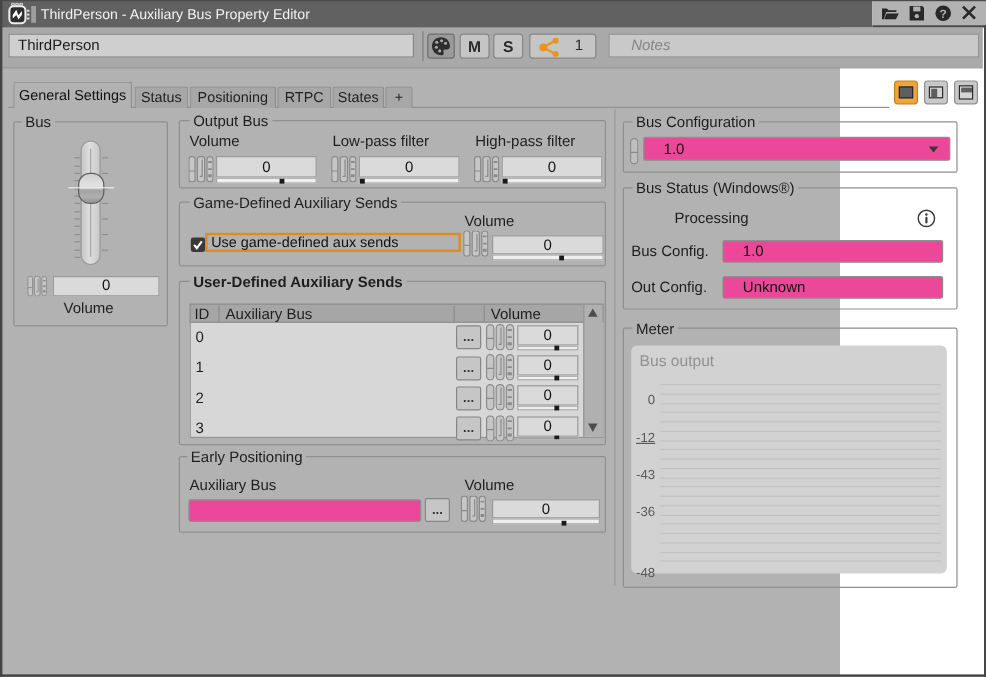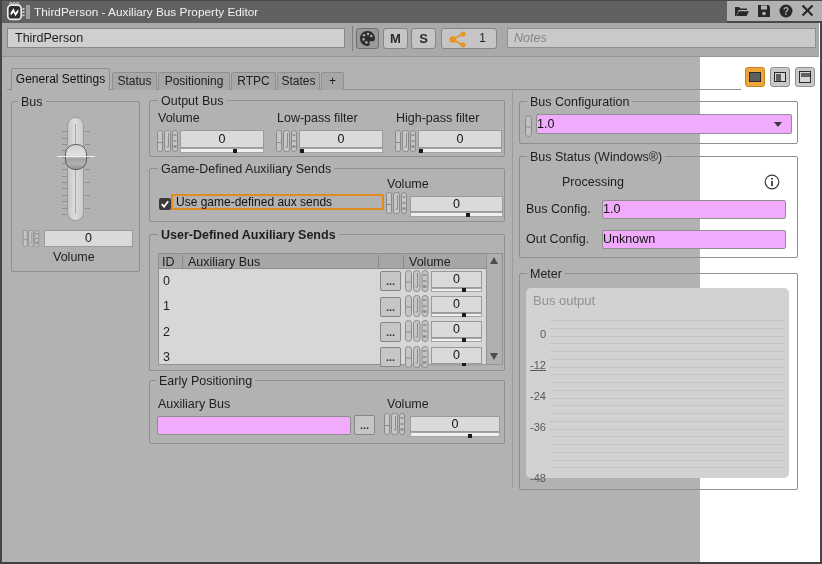--- a/index.html
+++ b/index.html
@@ -20,36 +20,36 @@
 
 #toolbar{left:2px;top:23px;width:817px;height:33px;background:#a9a9a9;}
 #nameinput{left:7px;top:28px;width:338px;height:20px;background:#cfcfcf;border:1px solid #878787;font-size:12.5px;color:#1b1b1b;line-height:18px;padding-left:7px;}
 #tsep{left:352px;top:26px;width:1px;height:25px;background:#7e7e7e;}
 .tbtn{background:#c5c5c5;border:1px solid #868686;border-radius:3px;text-align:center;color:#2a2a2a;font-weight:bold;font-size:13px;}
 #palbtn{left:356px;top:28px;width:23px;height:21px;background:#9a9a9a;border:1px solid #6f6f6f;border-radius:3px;}
 #mbtn{left:383px;top:28px;width:25px;height:21px;line-height:19px;}
 #sbtn{left:411px;top:28px;width:25px;height:21px;line-height:19px;}
 #sharebtn{left:441px;top:28px;width:56px;height:21px;}
 #share1{left:479px;top:31px;font-size:12.5px;color:#2a2a2a;}
-#notes{left:507px;top:28px;width:309px;height:20px;background:#c9c9c9;border:1px solid #8f8f8f;font-size:12.5px;font-style:italic;color:#858585;line-height:18px;padding-left:6px;}
+#notes{left:507px;top:28px;width:309px;height:20px;background:#c9c9c9;border:1px solid #8f8f8f;font-size:12.5px;font-style:italic;color:#858585;line-height:18px;padding-left:18px;}
 #tbline{left:2px;top:56px;width:817px;height:1px;background:#959595;}
 
 #tabline{left:7px;top:89px;width:734px;height:1px;background:#8f8f8f;}
 .tab{position:absolute;top:72px;height:18px;background:#a7a7a7;border:1px solid #8f8f8f;border-bottom:none;border-radius:2px 2px 0 0;font-size:12px;color:#222;text-align:center;line-height:17px;white-space:nowrap;overflow:hidden;}
 #tabsel{position:absolute;left:11px;top:68px;width:99px;height:22px;background:#b2b2b2;border:1px solid #8f8f8f;border-bottom:none;border-radius:2px 2px 0 0;font-size:12px;color:#111;text-align:center;line-height:21px;z-index:3;white-space:nowrap;overflow:hidden;}
 .laybtn{position:absolute;top:67px;width:20px;height:20px;border-radius:3px;}
 
 .grp{position:absolute;border:1px solid #8f8f8f;border-radius:2px;}
 .gt{position:absolute;background:#b2b2b2;font-size:12.5px;color:#1e1e1e;padding:0 3px;white-space:nowrap;z-index:2;}
 .lbl{position:absolute;font-size:12.5px;color:#1e1e1e;white-space:nowrap;}
 
 .vbox{position:absolute;background:#dadada;border:1px solid #9a9a9a;font-size:12.5px;color:#111;text-align:center;}
 .vtrack{position:absolute;background:#efefef;border:1px solid #a5a5a5;}
 .vmark{position:absolute;width:4px;height:4px;background:#1a1a1a;}
-.field{position:absolute;background:#f0abfc;border:1px solid #8e8e8e;border-radius:2px;font-size:12.5px;color:#111;line-height:17px;padding-left:0;}
+.field{position:absolute;background:#ec4899;border:1px solid #8e8e8e;border-radius:2px;font-size:12.5px;color:#111;line-height:17px;padding-left:16px;}
 .dots{position:absolute;background:#c6c6c6;border:1px solid #868686;border-radius:2px;text-align:center;font-weight:bold;color:#333;font-size:11px;}
 
 #ftrack{left:67px;top:117px;width:17px;height:104px;background:linear-gradient(90deg,#c6c6c6,#dedede 45%,#c9c9c9);border:1px solid #9a9a9a;border-radius:9px;}
 #fline{left:75px;top:124px;width:1px;height:90px;background:#a5a5a5;}
 #fknob{z-index:2;left:65px;top:143.5px;width:22px;height:26px;background:linear-gradient(#cfcfcf,#e3e3e3 42%,#a2a2a2 58%,#b0b0b0 80%,#909090);border:1.5px solid #5e5e5e;border-radius:10px;}
 #fkline{z-index:3;left:57px;top:155.5px;width:38px;height:1.8px;background:#efefef;}
 .tick{position:absolute;width:5px;height:1px;background:#8f8f8f;}
 
 #tbl{left:158px;top:253px;width:345px;height:112px;background:#d7d7d7;border:1px solid #949494;}
 #thead{left:158px;top:253px;width:345px;height:16px;background:#a6a6a6;border:1px solid #8f8f8f;border-bottom:1px solid #8f8f8f;}
@@ -288,21 +288,21 @@
    <circle cx="8" cy="4.7" r="1" fill="#3a3a3a"></circle>
    <rect x="7.1" y="6.7" width="1.8" height="5.6" rx="0.9" fill="#3a3a3a"></rect>
  </svg>
 
  <div class="grp" style="left:519px;top:273px;width:279px;height:217px;"></div>
  <div class="gt" style="left:527px;top:267px;">Meter</div>
  <div class="abs" id="mpanel"></div>
  <div class="abs" style="left:533px;top:293px;font-size:13px;color:#919191;">Bus output</div>
  <div class="mlbl" style="left:516px;top:328px;">0</div>
  <div class="mlbl" style="left:516px;top:359px;text-decoration:underline;">-12</div>
- <div class="mlbl" style="left:516px;top:390px;">-24</div>
+ <div class="mlbl" style="left:516px;top:390px;">-43</div>
  <div class="mlbl" style="left:516px;top:421px;">-36</div>
  <div class="mlbl" style="left:516px;top:472px;">-48</div>
 
  <svg width="0" height="0" style="position:absolute">
   <defs>
    <g id="g3">
     <rect x="0.5" y="0.5" width="5" height="21" rx="2" fill="#c6c6c6" stroke="#8a8a8a"></rect>
     <line x1="0.5" y1="12.5" x2="5.5" y2="12.5" stroke="#8a8a8a"></line>
     <rect x="7.5" y="0.5" width="6" height="21" rx="2" fill="#c6c6c6" stroke="#8a8a8a"></rect>
     <path d="M11.5 3 L11.5 17 L9.5 17" stroke="#8a8a8a" fill="none"></path>

